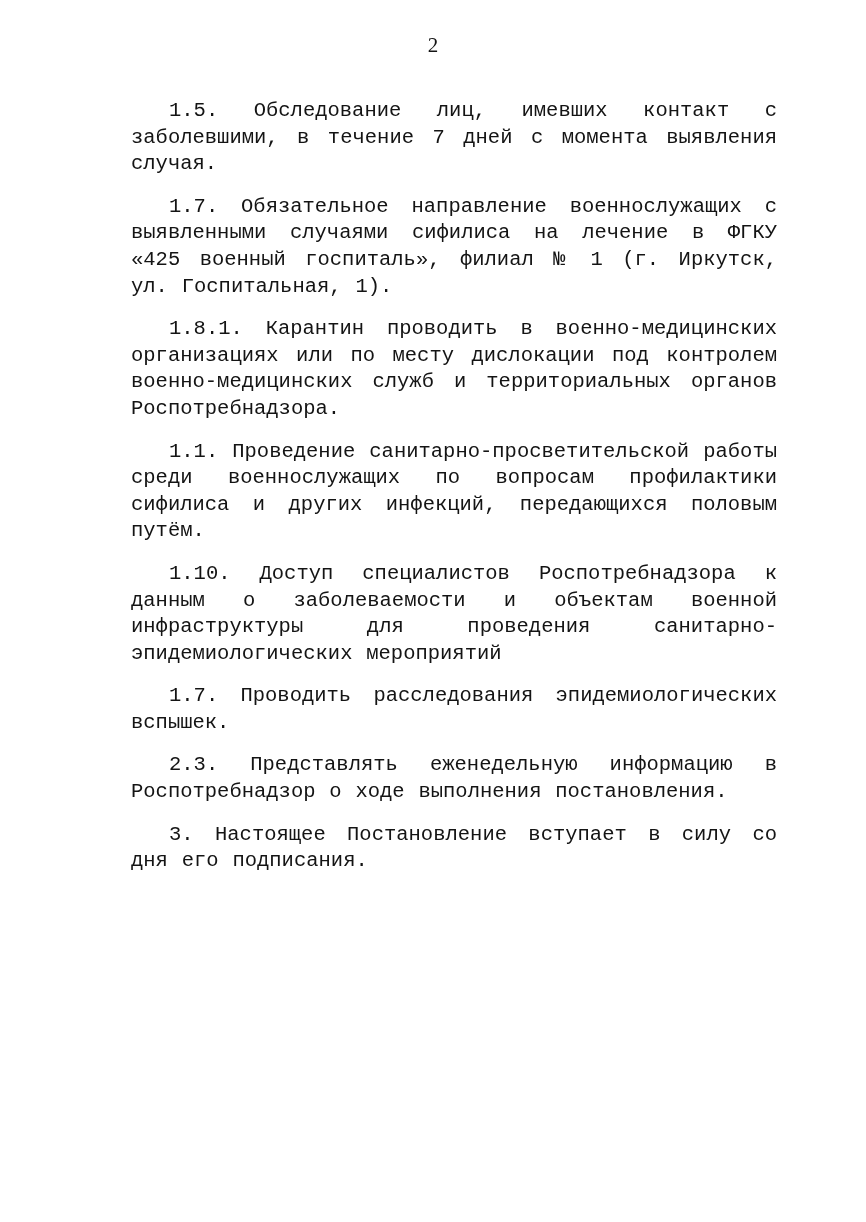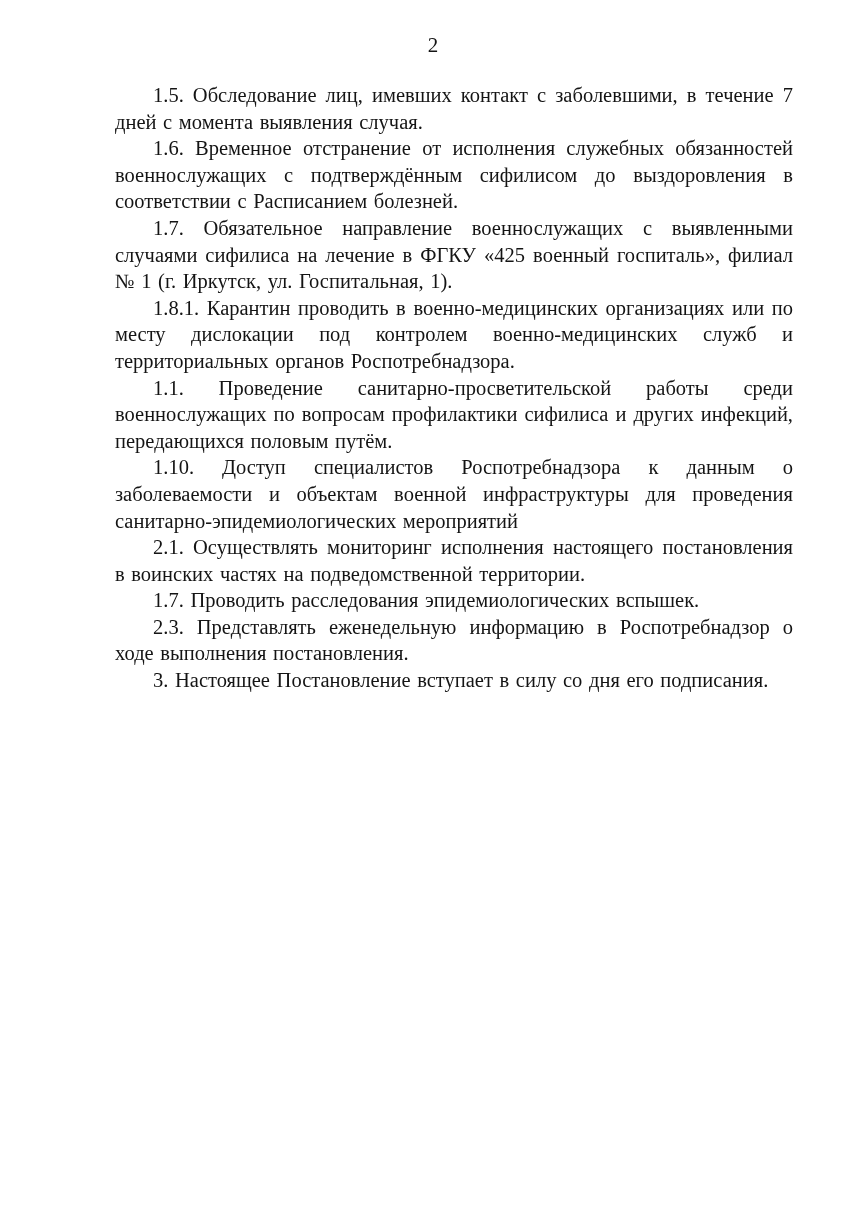--- a/index.html
+++ b/index.html
@@ -8,40 +8,38 @@
     font-family:"Liberation Serif", serif;color:#141414;overflow:hidden;
   }
   .page-number{
     position:absolute;top:33px;left:0;width:100%;
     text-align:center;font-size:21px;
   }
   .text-block{
     position:absolute;top:82px;left:115px;width:678px;
   }
   .para{
-    margin:0;text-indent:38px;text-align:justify;
-    font-size:20.5px;line-height:26.6px;word-spacing:1.5px;
+    margin:16px;text-indent:38px;text-align:justify;
+    font-size:20.5px;line-height:26.6px;word-spacing:1.5px;font-family:Liberation Mono, monospace;
   }
   .signature-block{position:absolute;left:0;top:880px;width:866px;height:230px;}
 </style>
 </head>
 <body>
 
 <div class="page">
 
   <div class="page-number">2</div>
 
   <div class="text-block">
     <p class="para">1.5. Обследование лиц, имевших контакт с заболевшими, в течение 7 дней с момента выявления случая.</p>
-    <p class="para">1.6. Временное отстранение от исполнения служебных обязанностей военнослужащих с подтверждённым сифилисом до выздоровления в соответствии с Расписанием болезней.</p>
     <p class="para">1.7. Обязательное направление военнослужащих с выявленными случаями сифилиса на лечение в ФГКУ «425 военный госпиталь», филиал № 1 (г. Иркутск, ул. Госпитальная, 1).</p>
     <p class="para">1.8.1. Карантин проводить в военно-медицинских организациях или по месту дислокации под контролем военно-медицинских служб и территориальных органов Роспотребнадзора.</p>
     <p class="para">1.1. Проведение санитарно-просветительской работы среди военнослужащих по вопросам профилактики сифилиса и других инфекций, передающихся половым путём.</p>
     <p class="para">1.10. Доступ специалистов Роспотребнадзора к данным о заболеваемости и объектам военной инфраструктуры для проведения санитарно-эпидемиологических мероприятий</p>
-    <p class="para">2.1. Осуществлять мониторинг исполнения настоящего постановления в воинских частях на подведомственной территории.</p>
     <p class="para">1.7. Проводить расследования эпидемиологических вспышек.</p>
     <p class="para">2.3. Представлять еженедельную информацию в Роспотребнадзор о ходе выполнения постановления.</p>
     <p class="para">3. Настоящее Постановление вступает в силу со дня его подписания.</p>
   </div>
 
   <div class="signature-block">
 
     
     
 

